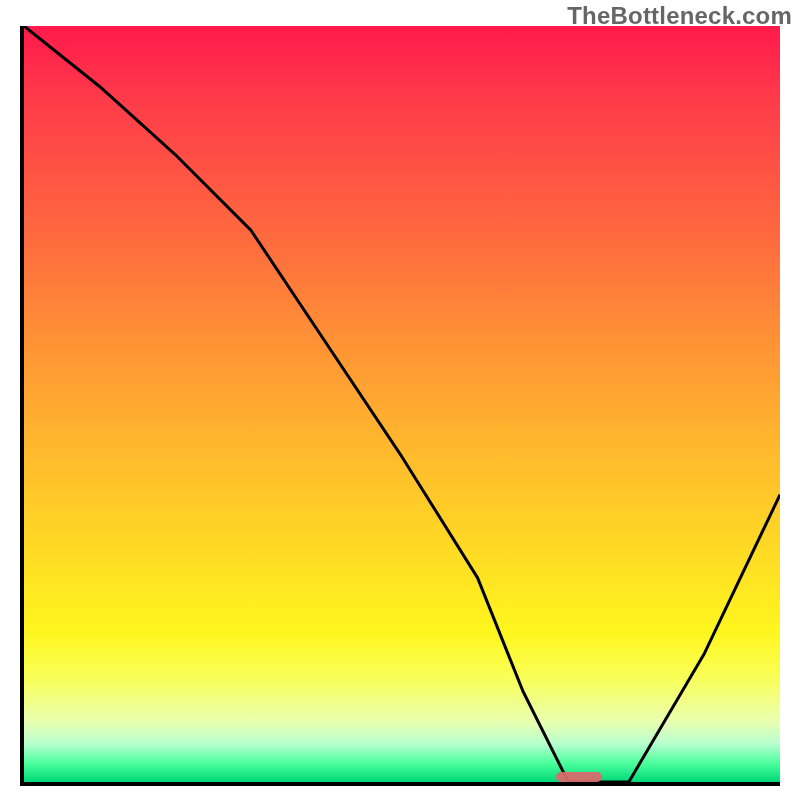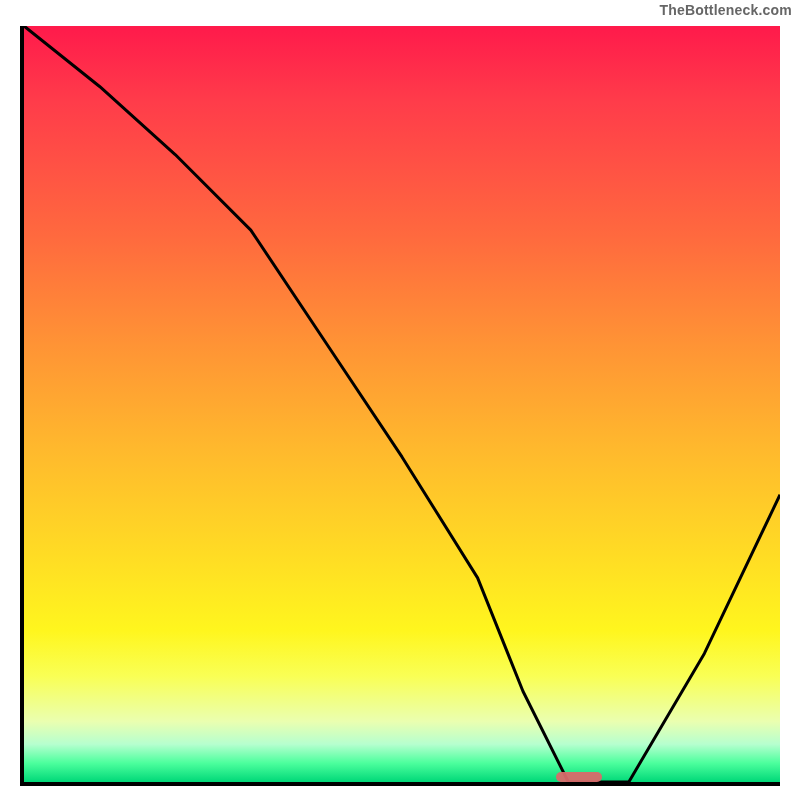--- a/index.html
+++ b/index.html
@@ -12,21 +12,21 @@
   }
   .outer {
     position: relative;
     width: 800px;
     height: 800px;
   }
   .watermark {
     position: absolute;
     top: 2px;
     right: 8px;
-    font-size: 14px;
+    font-size: 24px;
     font-weight: 600;
     color: #666666;
     letter-spacing: 0.2px;
   }
   .plot-frame {
     position: absolute;
     left: 20px;
     top: 26px;
     width: 760px;
     height: 760px;

